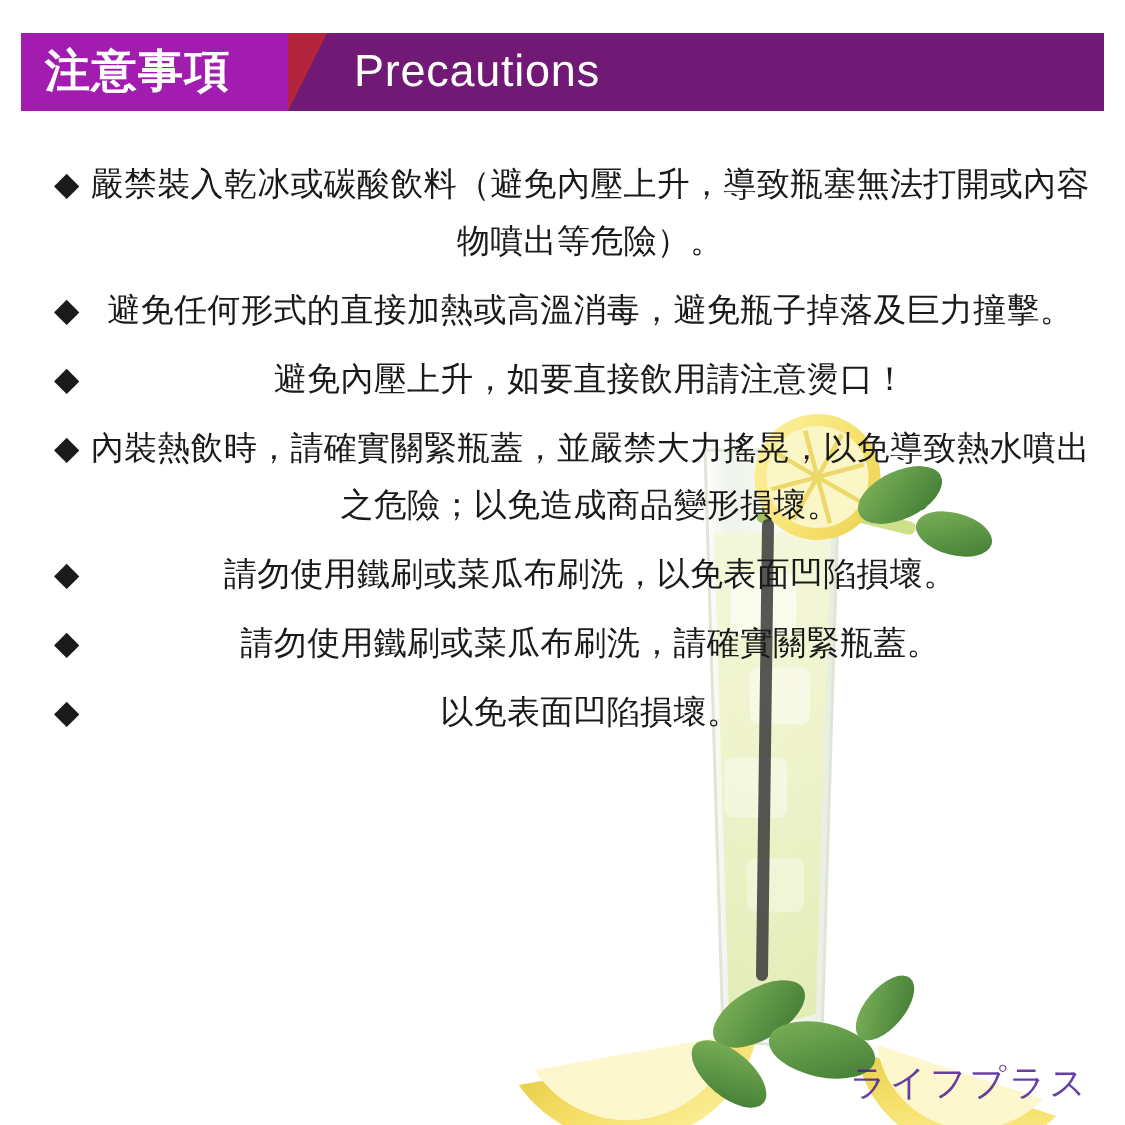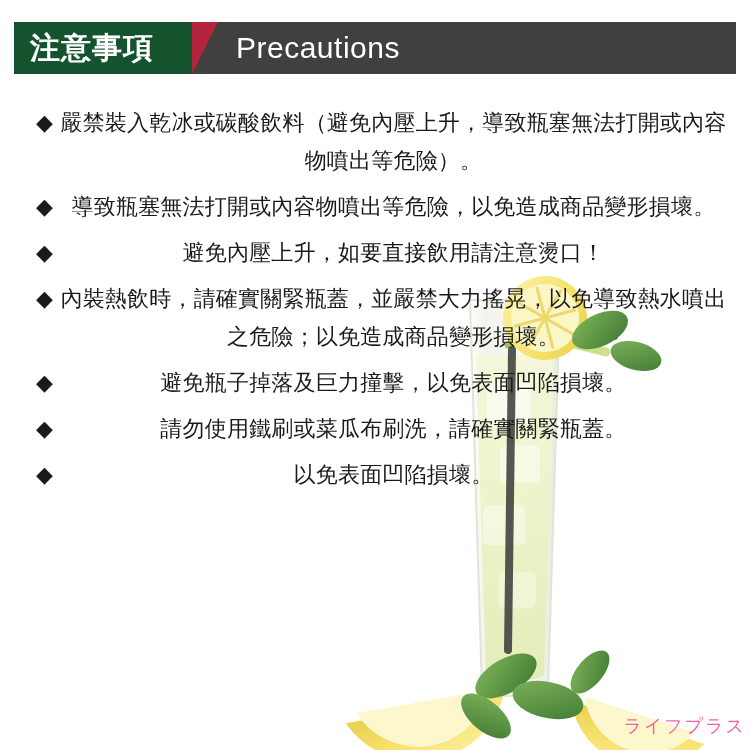--- a/index.html
+++ b/index.html
@@ -32,21 +32,21 @@
     left: 14px;
     top: 22px;
     width: 722px;
     height: 52px;
     z-index: 3;
     display: flex;
     align-items: stretch;
   }
   .header-red {
     position: relative;
-    background: #14532d;
+    background: #a21caf;
     width: 178px;
     display: flex;
     align-items: center;
     padding-left: 16px;
     box-sizing: border-box;
   }
   .header-red::after {
     content: "";
     position: absolute;
     right: -26px;
@@ -58,21 +58,21 @@
   }
   .header-title-cn {
     color: #ffffff;
     font-size: 30px;
     font-weight: bold;
     letter-spacing: 1px;
     line-height: 1;
   }
   .header-gray {
     flex: 1;
-    background: #404040;
+    background: #701a75;
     display: flex;
     align-items: center;
     padding-left: 44px;
     box-sizing: border-box;
   }
   .header-title-en {
     color: #ffffff;
     font-size: 30px;
     font-weight: normal;
     letter-spacing: 0.5px;
@@ -104,25 +104,25 @@
     font-size: 22px;
     line-height: 38px;
     letter-spacing: 0.2px;
     text-align: center;
     flex: 1 1 auto;
   }
 
   
   .watermark {
     position: absolute;
-    right: 4px;
+    right: 24px;
     bottom: 12px;
     z-index: 4;
-    color: #ec4899;
-    font-size: 18px;
+    color: #4c1d95;
+    font-size: 24px;
     letter-spacing: 2px;
     opacity: 0.85;
   }
 </style>
 </head>
 <body>
 
 <svg class="artwork" viewBox="0 0 750 750" aria-hidden="true">
   <defs>
     <linearGradient id="glassGrad" x1="0" y1="0" x2="1" y2="0">
@@ -204,36 +204,36 @@
 
 <div class="list">
 
   <div class="list-item">
     <span class="bullet">◆</span>
     <span class="item-text">嚴禁裝入乾冰或碳酸飲料（避免內壓上升，導致瓶塞無法打開或內容物噴出等危險）。</span>
   </div>
 
   <div class="list-item">
     <span class="bullet">◆</span>
-    <span class="item-text">導致瓶塞無法打開或內容物噴出等危險，以免造成商品變形損壞。</span>
+    <span class="item-text">避免任何形式的直接加熱或高溫消毒，避免瓶子掉落及巨力撞擊。</span>
   </div>
 
   <div class="list-item">
     <span class="bullet">◆</span>
     <span class="item-text">避免內壓上升，如要直接飲用請注意燙口！</span>
   </div>
 
   <div class="list-item">
     <span class="bullet">◆</span>
     <span class="item-text">內裝熱飲時，請確實關緊瓶蓋，並嚴禁大力搖晃，以免導致熱水噴出之危險；以免造成商品變形損壞。</span>
   </div>
 
   <div class="list-item">
     <span class="bullet">◆</span>
-    <span class="item-text">避免瓶子掉落及巨力撞擊，以免表面凹陷損壞。</span>
+    <span class="item-text">請勿使用鐵刷或菜瓜布刷洗，以免表面凹陷損壞。</span>
   </div>
 
   <div class="list-item">
     <span class="bullet">◆</span>
     <span class="item-text">請勿使用鐵刷或菜瓜布刷洗，請確實關緊瓶蓋。</span>
   </div>
 
   <div class="list-item">
     <span class="bullet">◆</span>
     <span class="item-text">以免表面凹陷損壞。</span>

